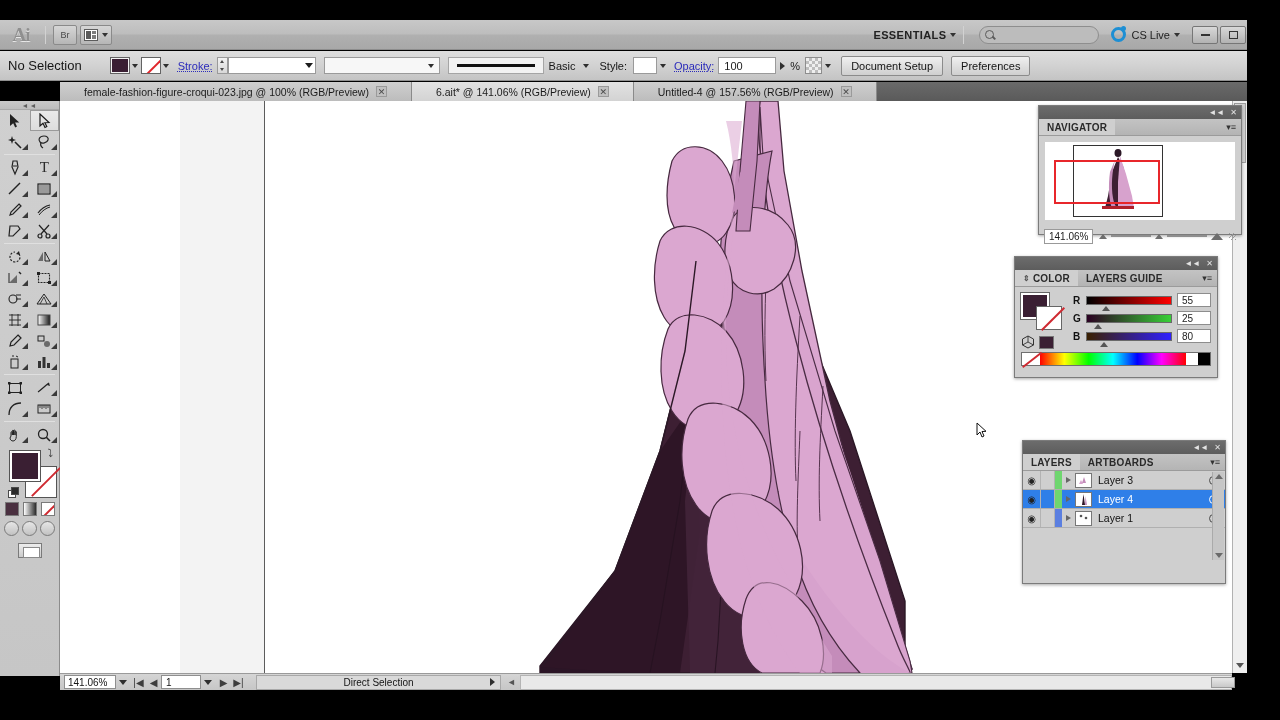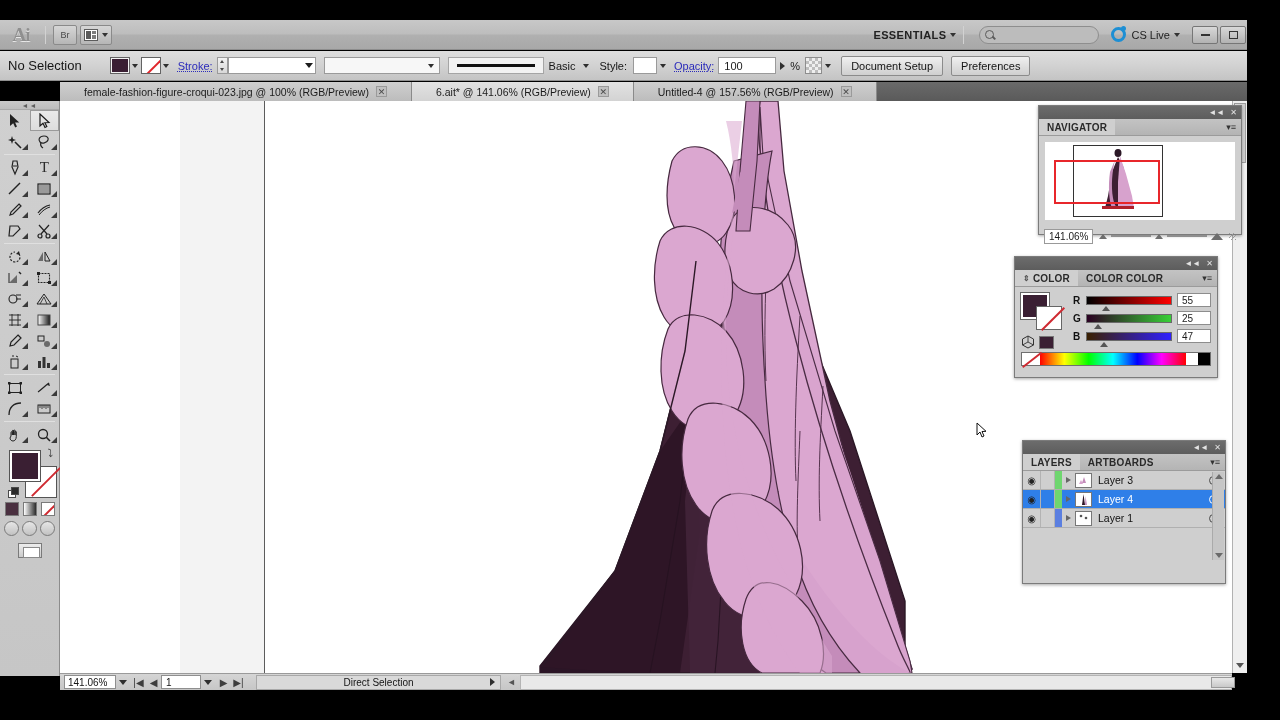--- a/index.html
+++ b/index.html
@@ -879,21 +879,21 @@
     <div class="panel-titlebar">
       <span class="ptb-btn">◄◄</span>
       <span class="ptb-btn">✕</span>
     </div>
     <div class="panel-tabs">
       <div class="ptab active">
         <span class="dots">⇕</span>
         <span>COLOR</span>
       </div>
       <div class="ptab">
-        <span>COLOR COLOR</span>
+        <span>LAYERS GUIDE</span>
       </div>
       <div class="pmenu">▾≡</div>
     </div>
     <div class="color-body">
       <div class="cp-left">
         <div class="cp-stroke"></div>
         <div class="cp-fill"></div>
         <div class="cp-bottom">
           <svg class="cube" viewBox="0 0 14 14">
             <path d="M7 1 L12.5 4 L12.5 10 L7 13 L1.5 10 L1.5 4 Z" fill="none" stroke="#333" stroke-width="1"></path>
@@ -915,21 +915,21 @@
           <span class="sl-track" style="background:linear-gradient(to right,#2b0022,#37d037)">
             <span class="sl-thumb" style="left:8%"></span>
           </span>
           <span class="sl-val">25</span>
         </div>
         <div class="slider-row">
           <span class="sl-label">B</span>
           <span class="sl-track" style="background:linear-gradient(to right,#3a2000,#3020ff)">
             <span class="sl-thumb" style="left:16%"></span>
           </span>
-          <span class="sl-val">47</span>
+          <span class="sl-val">80</span>
         </div>
       </div>
     </div>
     <div class="spectrum">
       <span class="sp-none"></span>
       <span class="sp-bar"></span>
       <span class="sp-w"></span>
       <span class="sp-b"></span>
     </div>
   </div>

